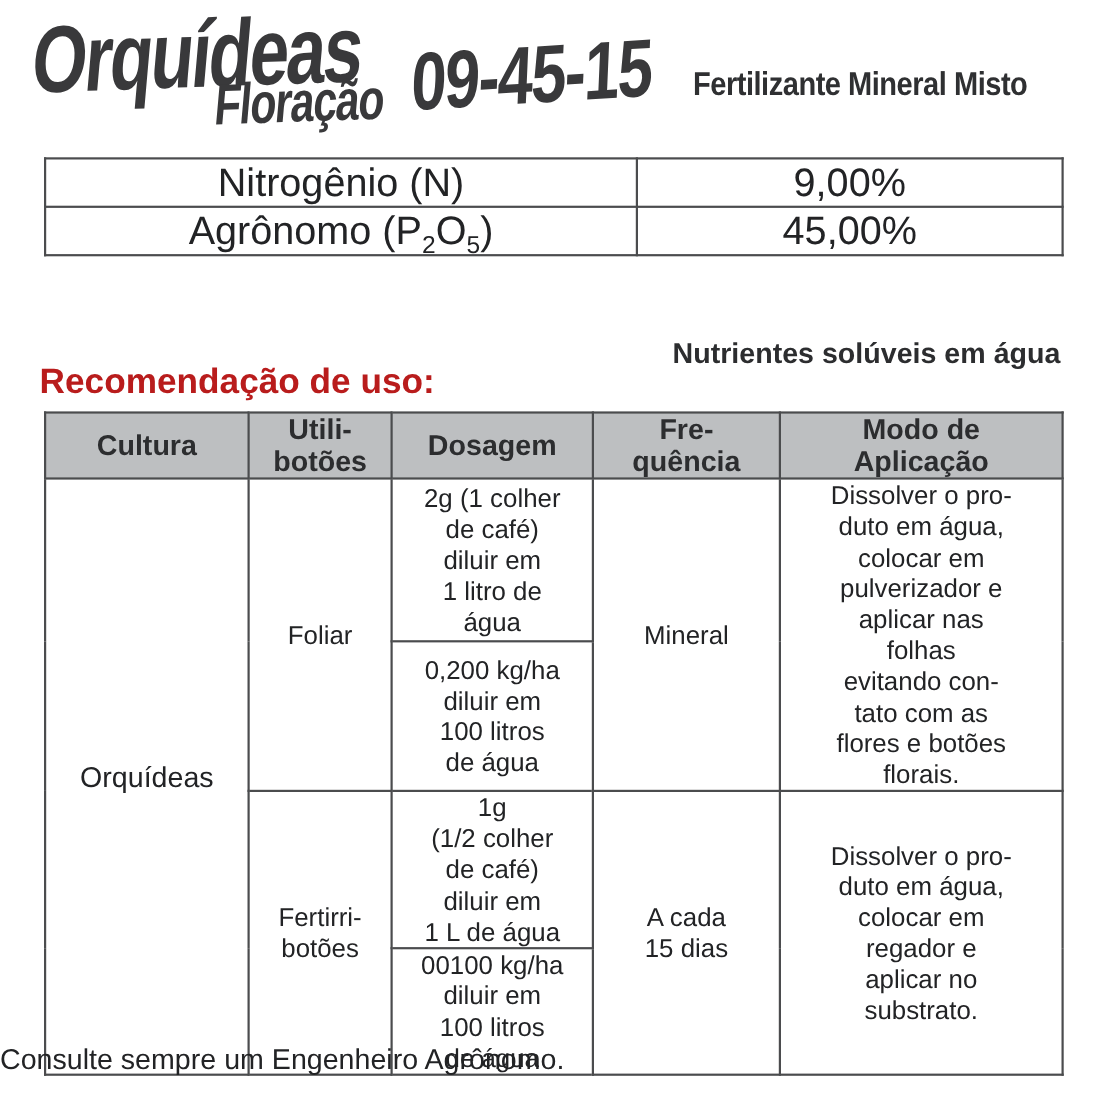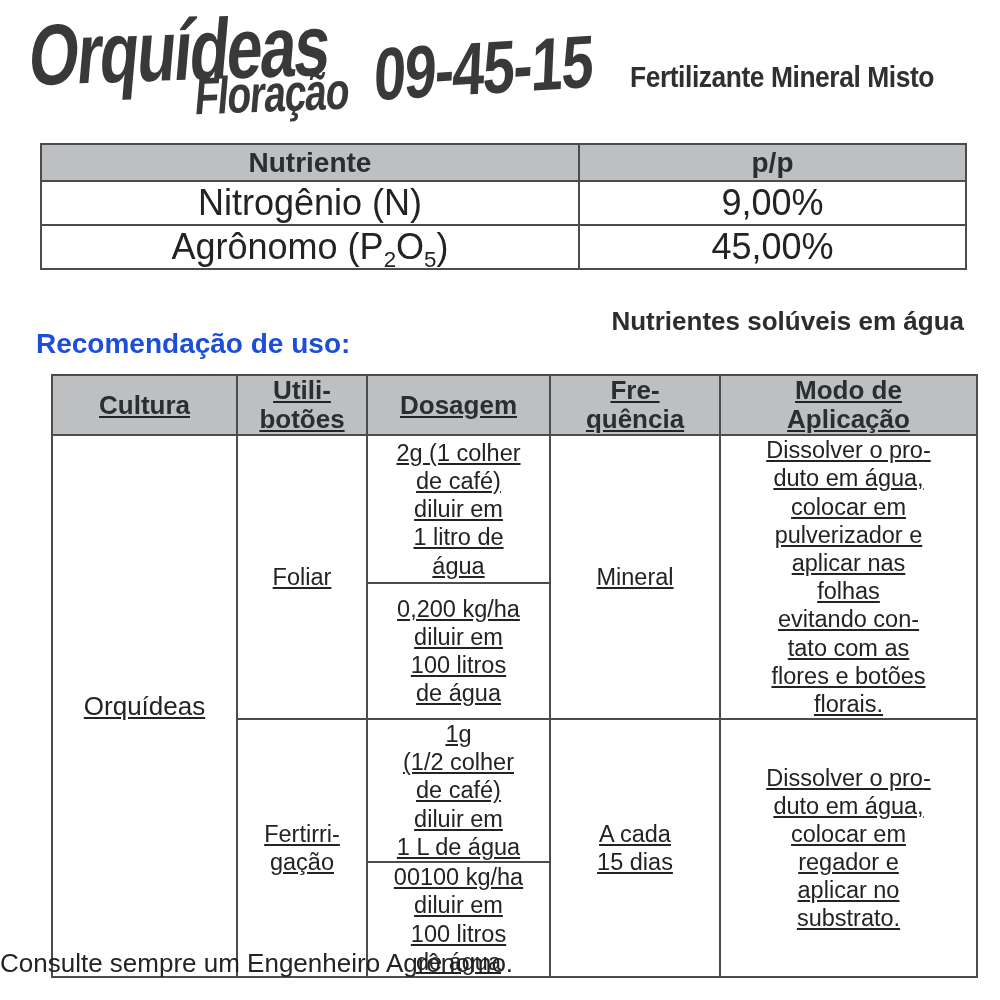--- a/index.html
+++ b/index.html
@@ -29,51 +29,47 @@
     transform:scaleX(.88);transform-origin:left top;
   }
   
   table{position:absolute;border-collapse:collapse;table-layout:fixed;}
   td,th{border:2px solid #4b4c4e;text-align:center;vertical-align:middle;padding:0 2px;}
   th{background:#bdbfc1;font-weight:bold;color:#2c2d2f;}
   .t1{left:40px;top:143px;width:925px;}
   .t1 th{font-size:28px;height:35px;}
   .t1 td{font-size:36px;height:41px;}
   .t1 sub{font-size:0.62em;line-height:0;}
-  .t2{left:51px;top:374px;width:925px;text-decoration:underline;}
+  .t2{left:40px;top:374px;width:925px;}
   .t2 th{font-size:26px;line-height:1.12;white-space:pre-line;height:58px;}
   .t2 td{font-size:23.5px;line-height:1.2;white-space:pre-line;}
   .t2 tr.r1{height:132px;} .t2 tr.r2{height:131px;}
   .t2 tr.r3{height:129px;} .t2 tr.r4{height:115px;}
   .t2 td.culture{font-size:26px;}
   
   .soluble{position:absolute;right:36px;top:306px;font-size:26px;font-weight:bold;color:#2c2d2f;}
-  .usage-heading{position:absolute;left:36px;top:328px;font-size:28px;font-weight:bold;color:#1d4ed8;}
+  .usage-heading{position:absolute;left:36px;top:328px;font-size:32px;font-weight:bold;color:#b91c1c;}
   .footer{position:absolute;left:0;right:0;top:948px;text-align:left;font-size:26px;color:#222325;}
 </style>
 </head>
 <body>
 
 <div class="page">
 
   <div class="brand">Orquídeas</div>
   <div class="brand2">Floração</div>
   <div class="npk">09-45-15</div>
   <div class="ftype">Fertilizante Mineral Misto</div>
 
   <table class="t1">
     <colgroup>
         <col style="width:538px">
         <col style="width:387px">
       </colgroup>
     <tbody>
-        <tr>
-      <th>Nutriente</th>
-      <th>p/p</th>
-    </tr>
     <tr>
       <td>Nitrogênio (N)</td>
       <td>9,00%</td>
     </tr>
     <tr>
       <td><span>Agrônomo (P</span><sub>2</sub><span>O</span><sub>5</sub><span>)</span></td>
       <td>45,00%</td>
     </tr>
   </tbody>
     </table>
@@ -122,21 +118,21 @@
 florais.</td>
     </tr>
     <tr class="r2">
       <td>0,200 kg/ha
 diluir em
 100 litros
 de água</td>
     </tr>
     <tr class="r3">
       <td rowspan="2">Fertirri-
-gação</td>
+botões</td>
       <td>1g
 (1/2 colher
 de café)
 diluir em
 1 L de água</td>
       <td rowspan="2">A cada
 15 dias</td>
       <td rowspan="2">Dissolver o pro-
 duto em água,
 colocar em

